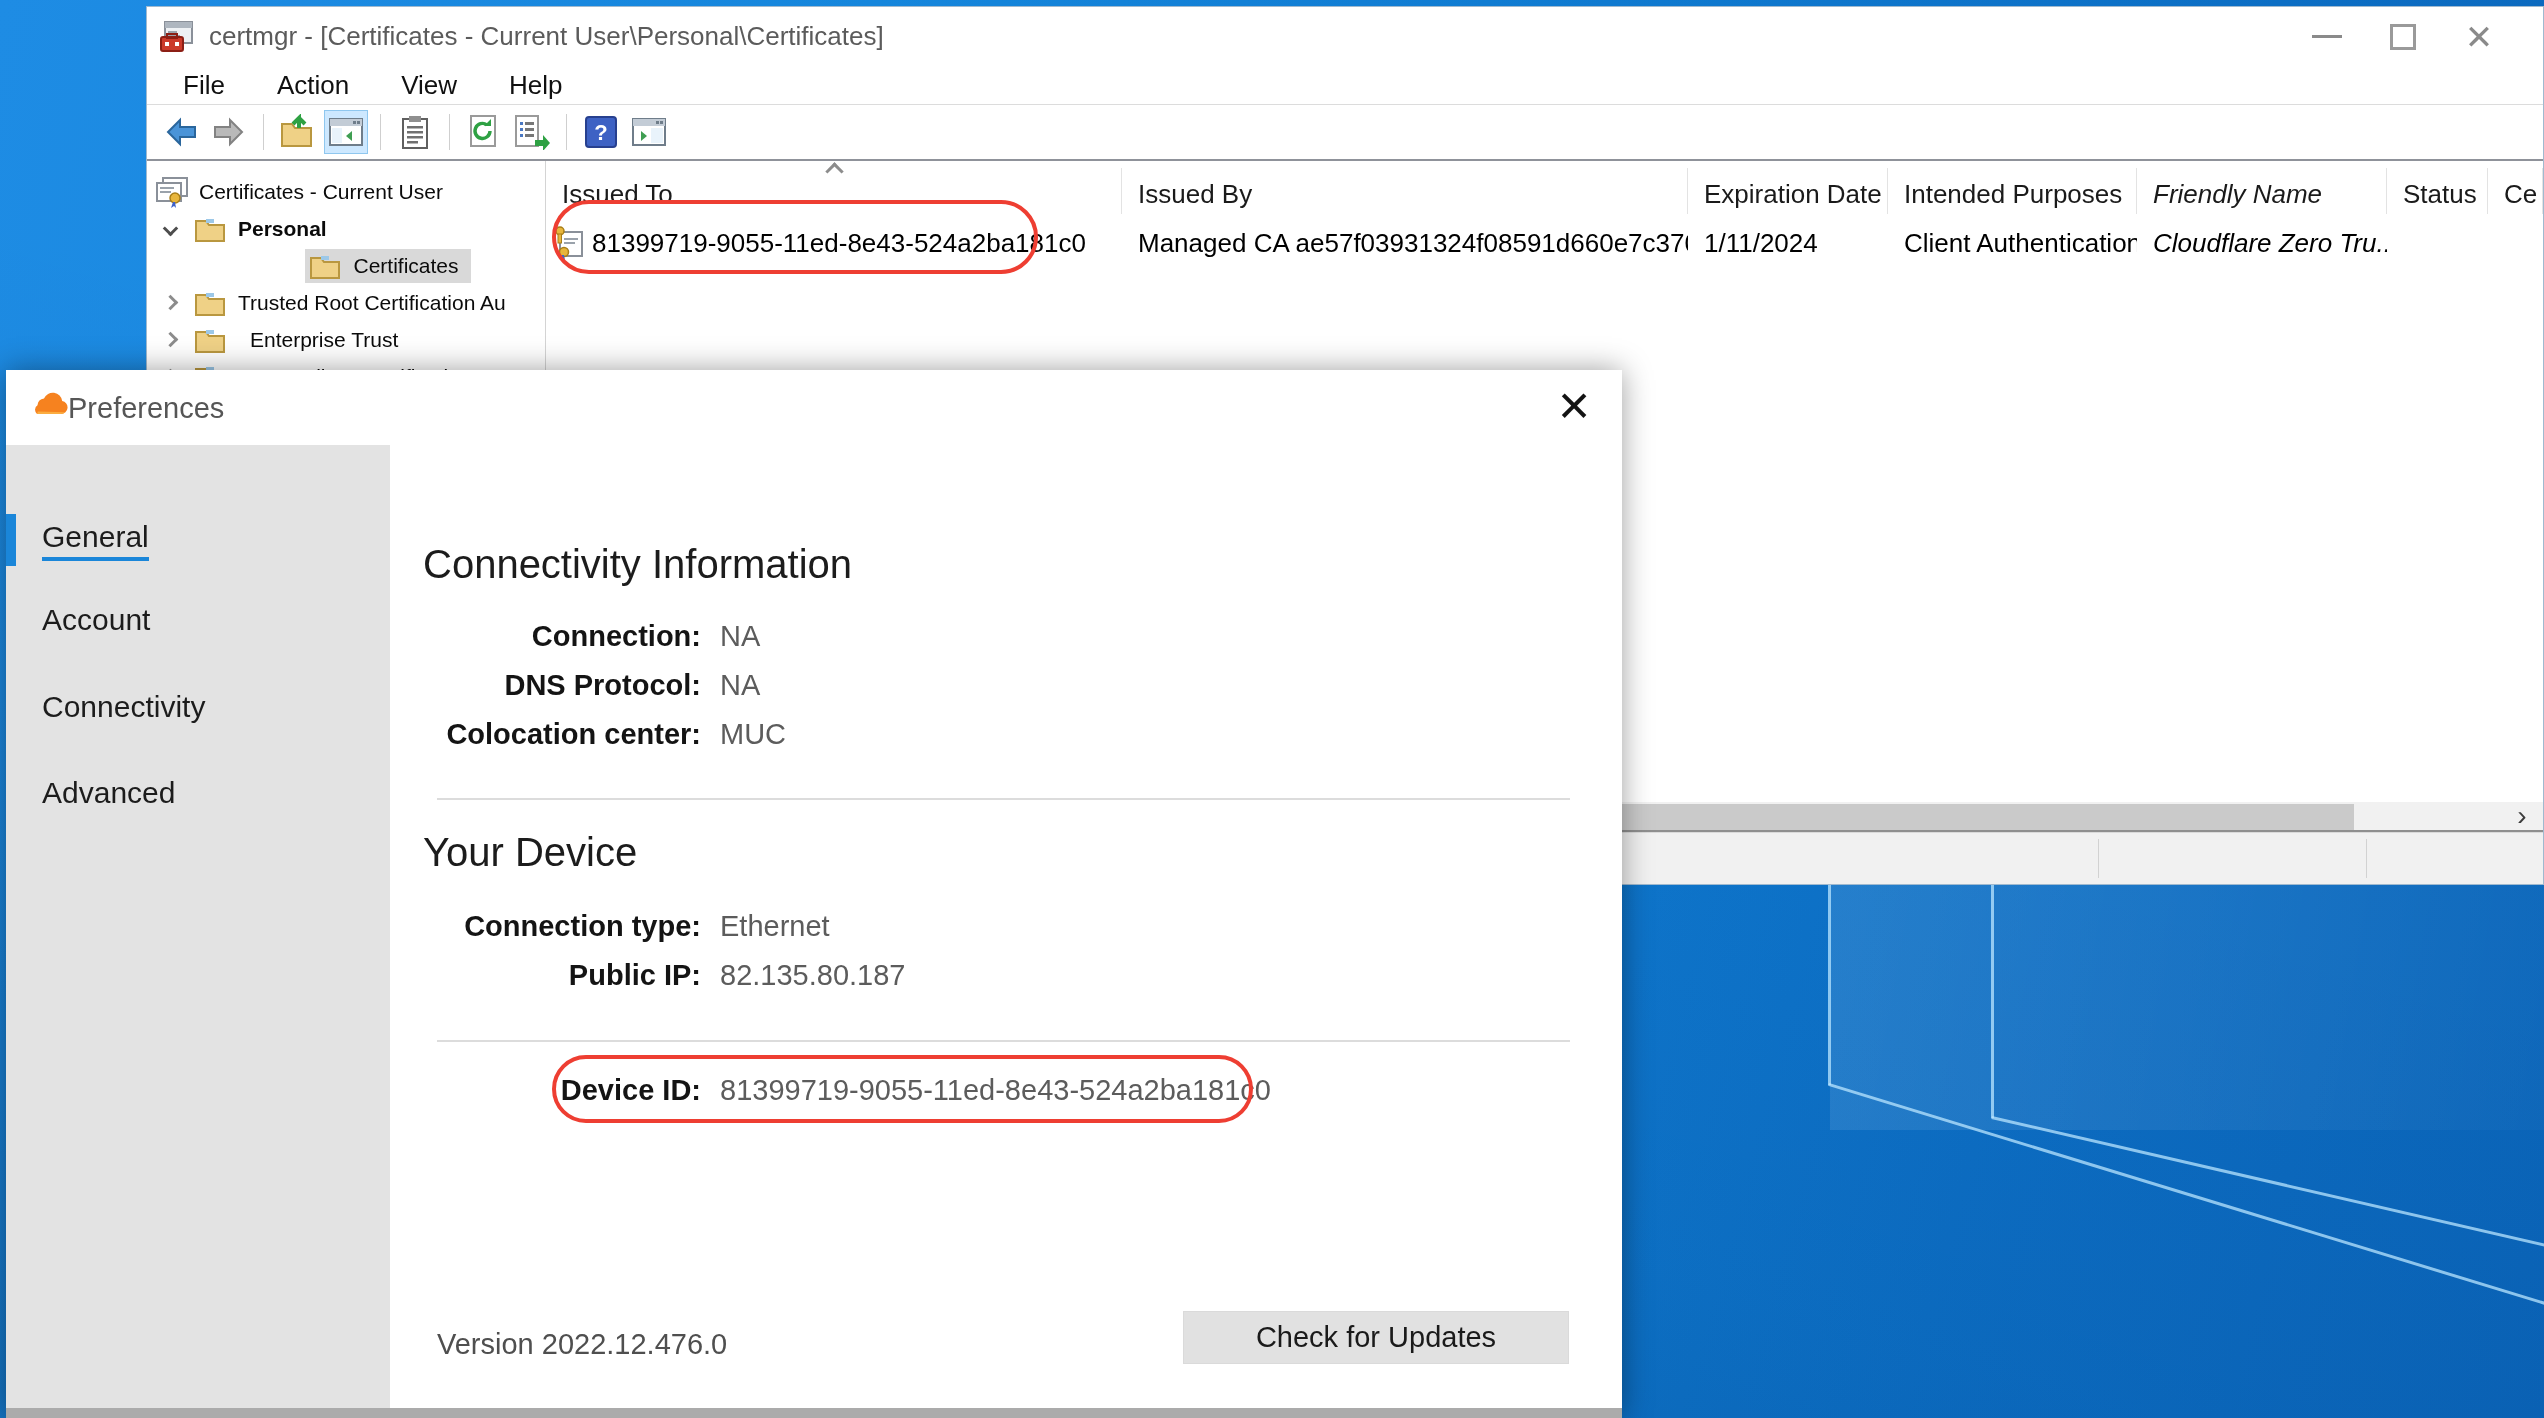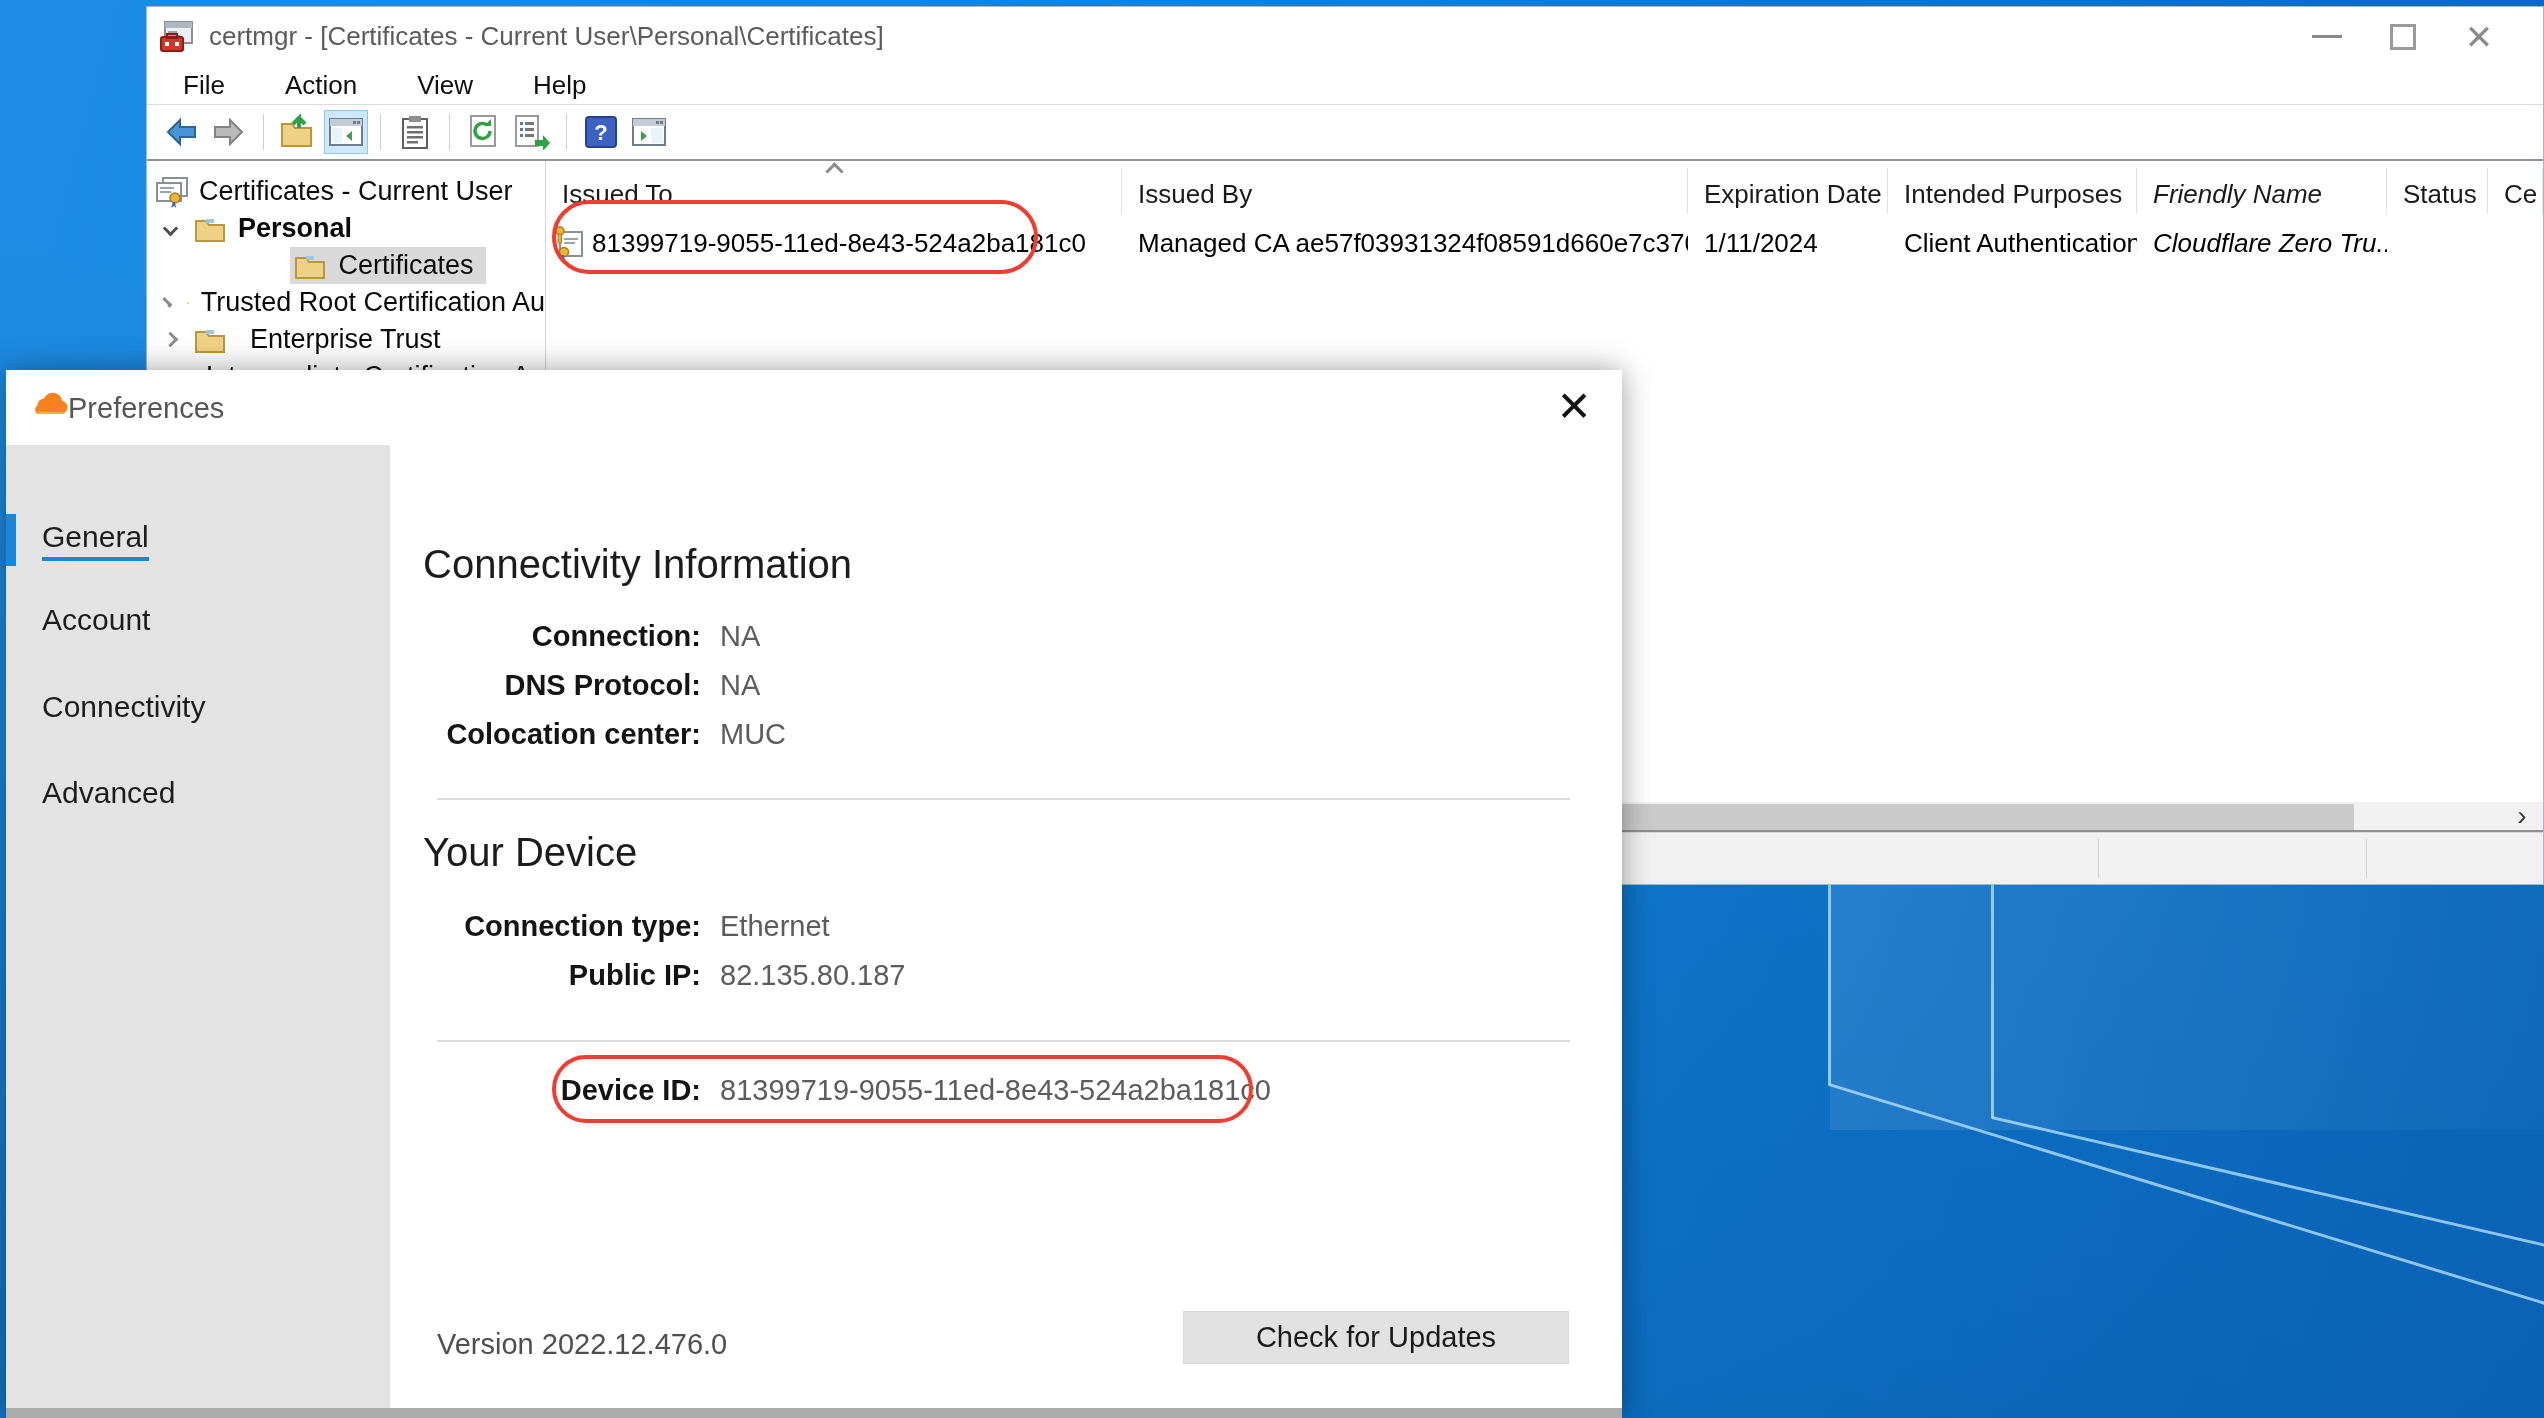--- a/index.html
+++ b/index.html
@@ -25,31 +25,31 @@
     background:#14532d; border:1px solid #9fb9cf; }
   .cm-title { position:relative; height:59px; display:flex; align-items:center; padding-left:12px; background:#fff; }
   .cm-title .app-icon { width:36px; height:36px; }
   .cm-title-text { margin-left:14px; font-size:26px; color:#5b5b5b; }
   .win-controls { position:absolute; right:26px; top:0; height:59px; display:flex; align-items:center; }
   .win-btn { width:76px; height:59px; display:flex; align-items:center; justify-content:center; }
   .glyph-min { width:30px; height:3px; background:#8a8a8a; }
   .glyph-max { width:26px; height:26px; border:3px solid #9a9a9a; }
   .glyph-close { font-size:34px; color:#8a8a8a; line-height:1; }
 
-  .cm-menu { height:39px; display:flex; align-items:center; gap:16px; padding-left:14px; border-bottom:1px solid #dcdcdc; background:#fff; }
+  .cm-menu { height:39px; display:flex; align-items:center; gap:8px; padding-left:14px; border-bottom:1px solid #dcdcdc; background:#fff; }
   .cm-menu span { font-size:26px; color:#101010; padding:0 22px; }
 
   .cm-tool { height:54px; display:flex; align-items:center; padding-left:10px; background:#fff; }
   .tbtn { width:44px; height:44px; display:flex; align-items:center; justify-content:center; margin:0 2px; }
   .tbtn.sel { background:#cde8ff; border:1px solid #8fc7ef; }
   .tsep { width:1px; height:36px; background:#cfcfcf; margin:0 10px; }
 
   .cm-main { position:absolute; left:0; right:0; top:152px; bottom:82px; display:flex; border-top:2px solid #8f929a; background:#fff; }
   .tree { width:399px; border-right:1px solid #d4d4d4; padding-top:12px; overflow:hidden; }
-  .trow { height:37px; display:flex; align-items:center; font-size:27px; color:#0b0b0b; white-space:nowrap; }
+  .trow { height:37px; display:flex; align-items:center; font-size:21px; color:#0b0b0b; white-space:nowrap; }
   .chev { width:11px; height:11px; border-right:3px solid #8c8c8c; border-bottom:3px solid #8c8c8c; display:inline-block; }
   .chev.open { transform:rotate(45deg); border-color:#4d4d4d; }
   .chev.closed { transform:rotate(-45deg); }
   .t-ico { display:inline-block; }
   .sel-hl { display:flex; align-items:center; background:#d9d9d9; padding:3px 12px 3px 4px; }
 
   .list { flex:1; position:relative; overflow:hidden; }
   .lheader { display:flex; height:60px; align-items:center; }
   .hcell { height:46px; display:flex; align-items:flex-end; padding:0 0 4px 16px; border-right:1px solid #e3e3e3;
     font-size:26px; color:#1a1a1a; white-space:nowrap; overflow:hidden; }

